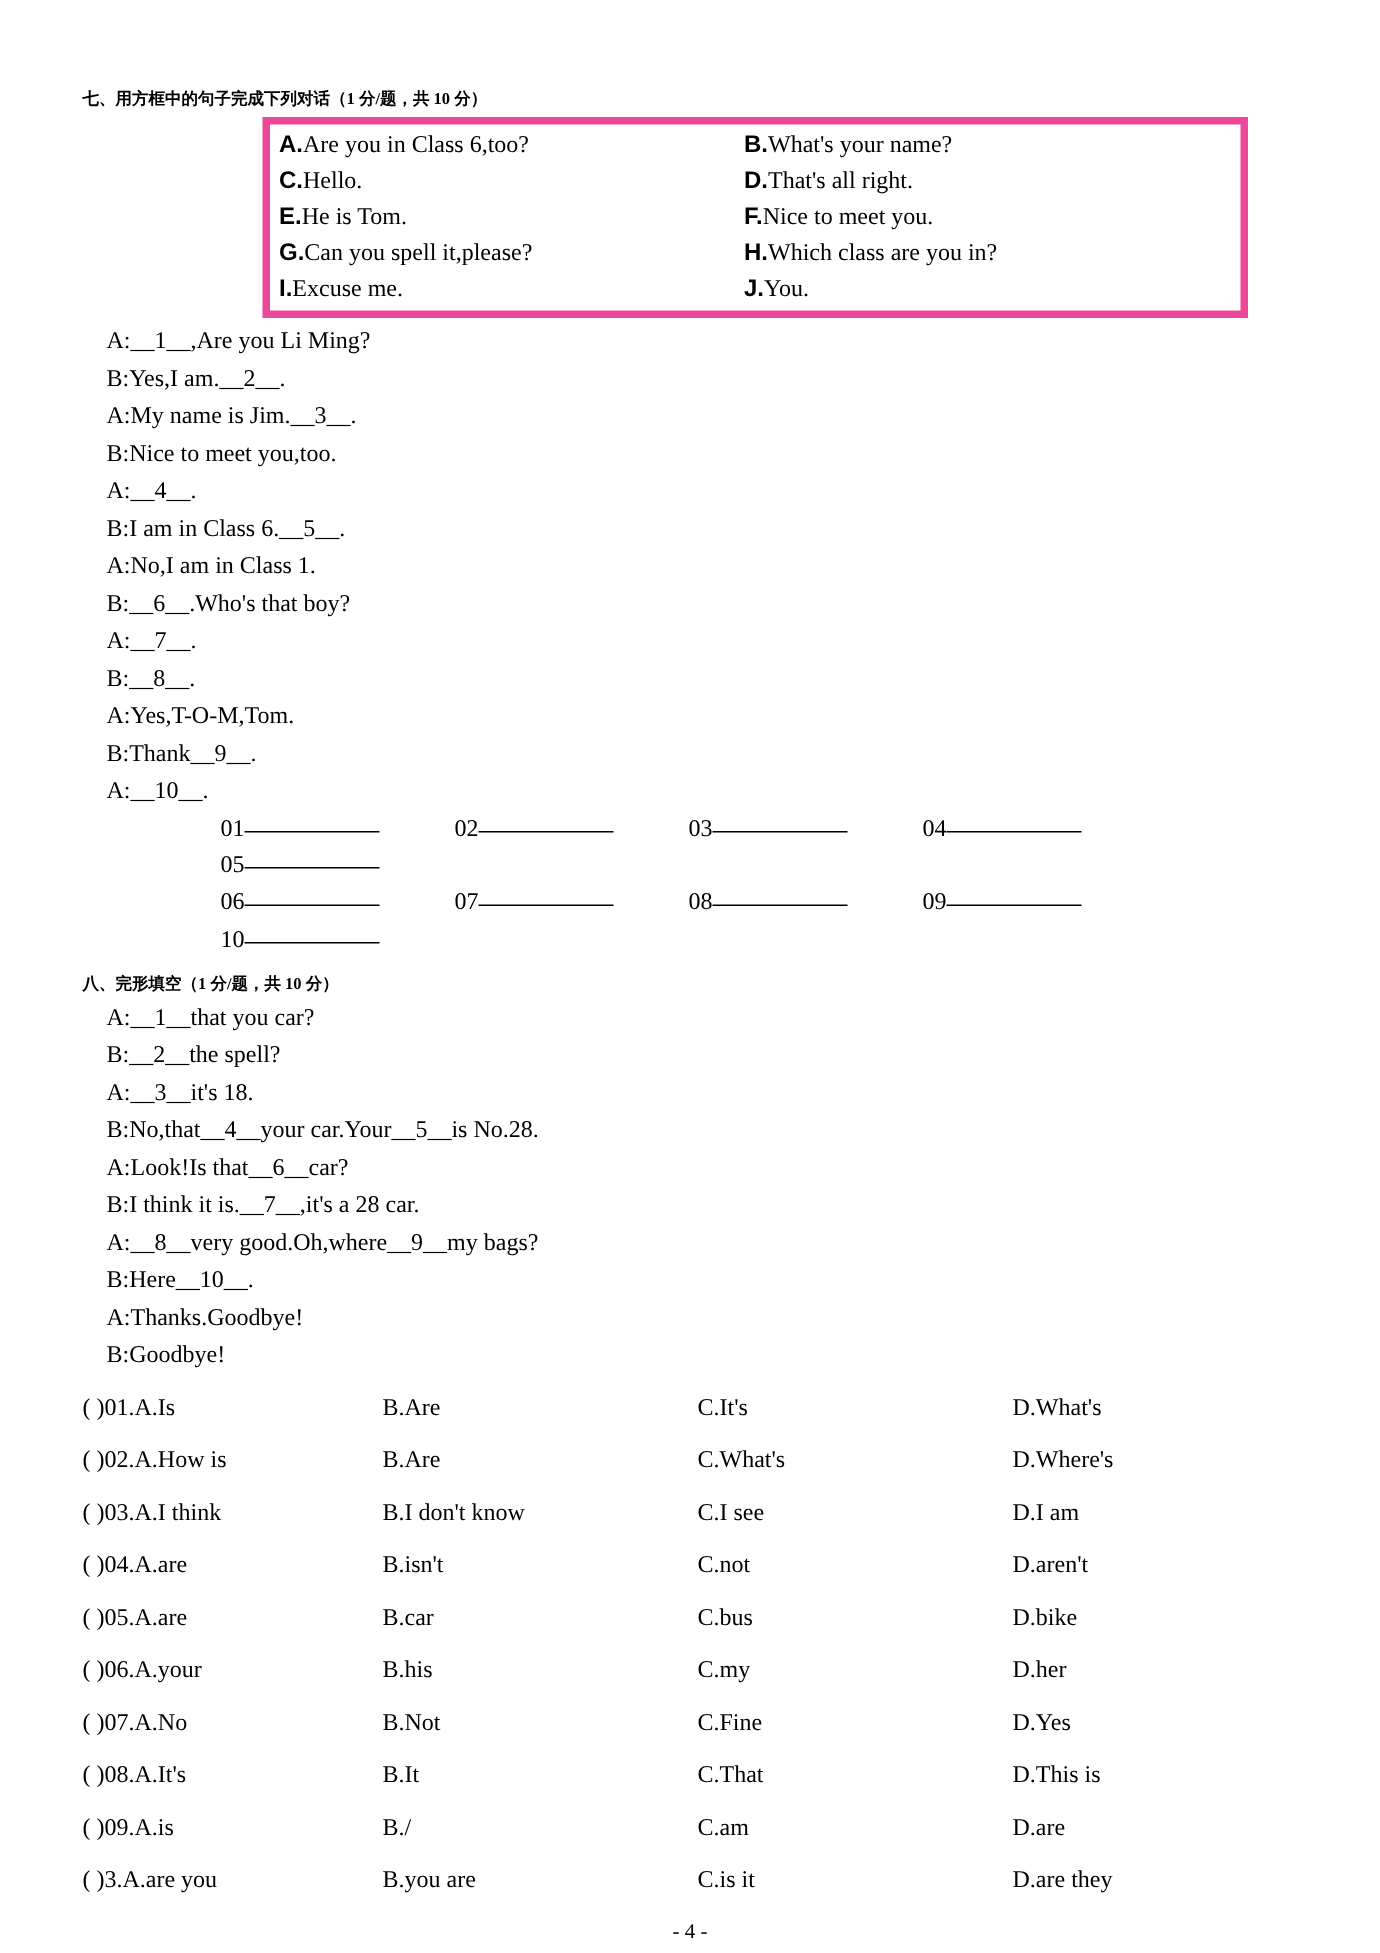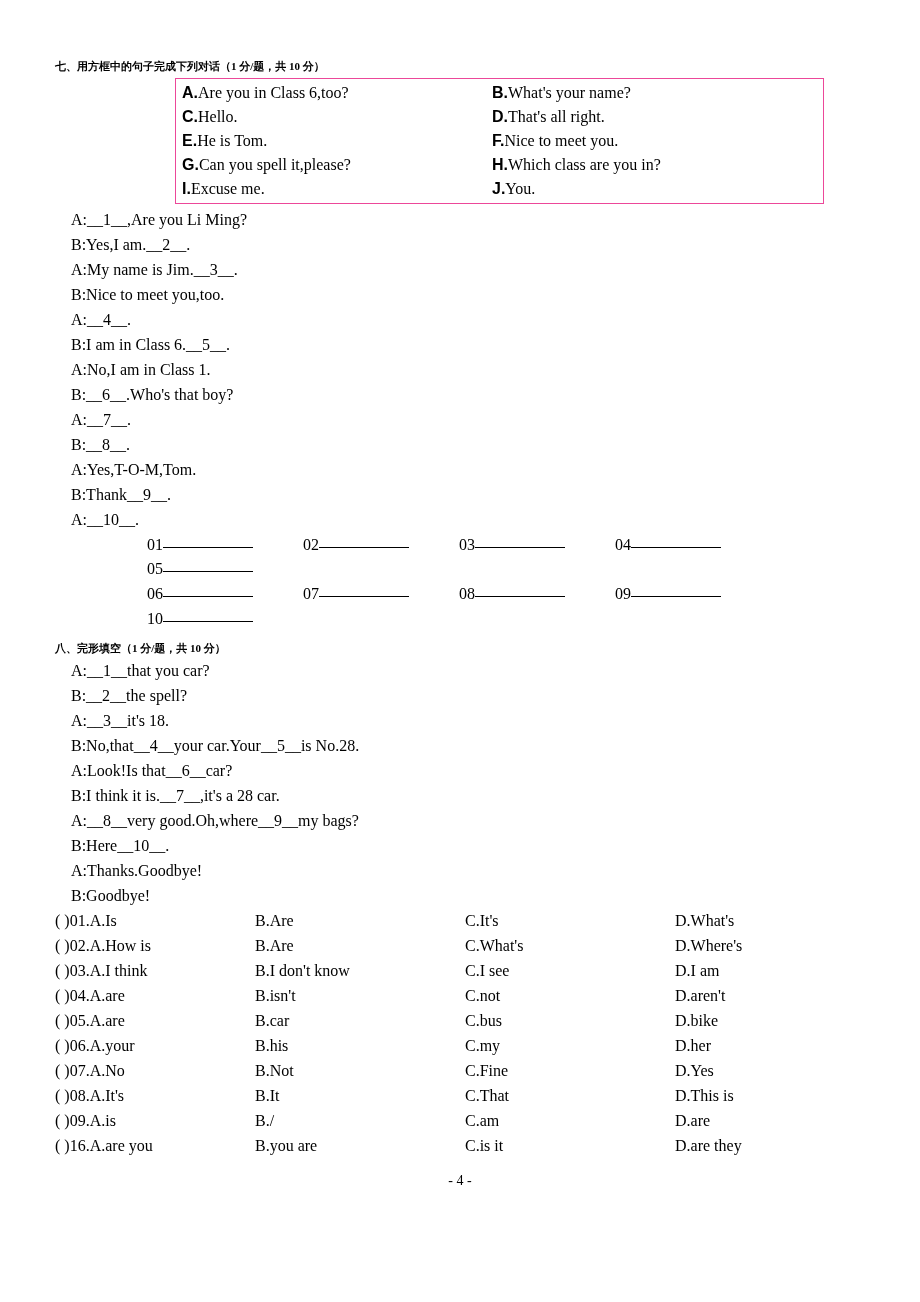--- a/index.html
+++ b/index.html
@@ -12,21 +12,21 @@
       background: #fff;
       width: 920px;
       box-sizing: border-box;
     }
     .heading {
       font-weight: bold;
       font-size: 11px;
       margin: 8px 0 3px 0;
     }
     .box {
-      border: 1px solid #ec4899;
+      border: 5px solid #ec4899;
       margin: 0 0 4px 120px;
       width: 635px;
       padding: 2px 6px;
     }
     .box-row {
       display: flex;
     }
     .box-col-left {
       width: 310px;
     }
@@ -51,21 +51,21 @@
     .underline-long {
       display: inline-block;
       border-bottom: 1px solid #000;
       width: 90px;
       vertical-align: baseline;
       position: relative;
       top: -2px;
     }
     .cloze-row {
       display: flex;
-      margin: 1px 0;
+      margin: 11px 0;
     }
     .cloze-num {
       width: 200px;
     }
     .cloze-a { width: 210px; }
     .cloze-b { width: 210px; }
     .cloze-d { flex: 1; }
     .page-num {
       text-align: center;
       margin-top: 12px;
@@ -191,20 +191,20 @@
       <div class="cloze-b">C.That</div>
       <div class="cloze-d">D.This is</div>
     </div>
     <div class="cloze-row">
       <div class="cloze-num">(   )09.A.is</div>
       <div class="cloze-a">B./</div>
       <div class="cloze-b">C.am</div>
       <div class="cloze-d">D.are</div>
     </div>
     <div class="cloze-row">
-      <div class="cloze-num">(   )16.A.are you</div>
+      <div class="cloze-num">(   )3.A.are you</div>
       <div class="cloze-a">B.you are</div>
       <div class="cloze-b">C.is it</div>
       <div class="cloze-d">D.are they</div>
     </div>
   </div>
 
 <div class="page-num">- 4 -</div>
 
 </body></html>

